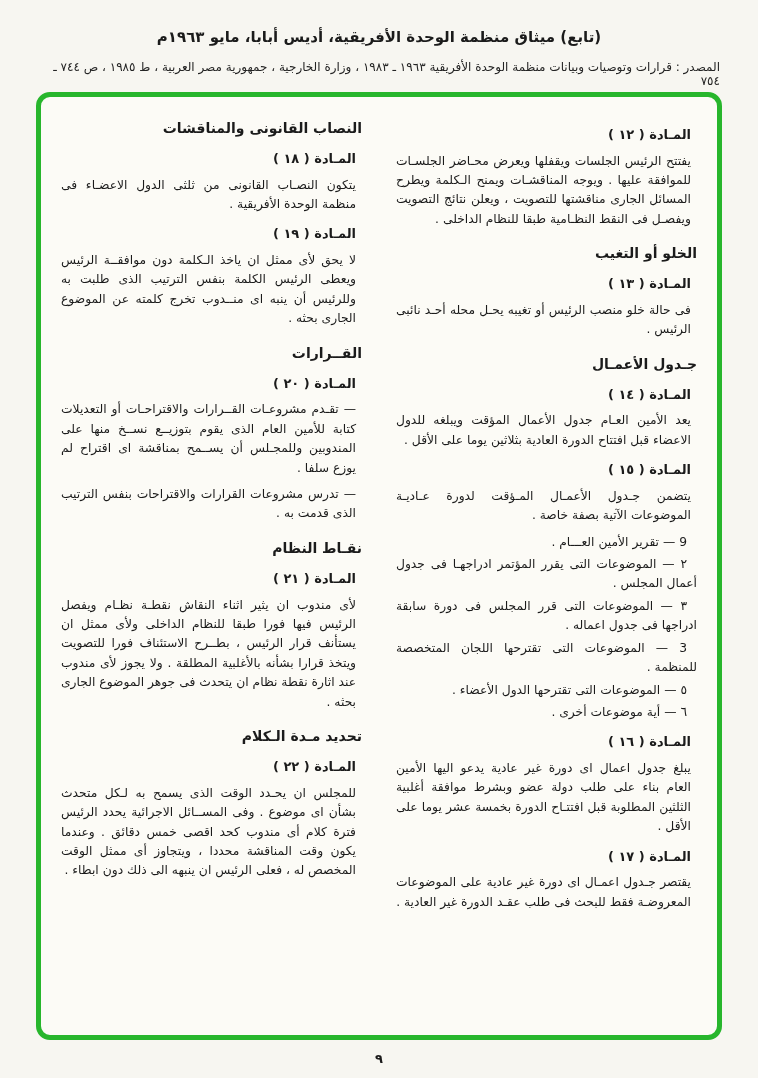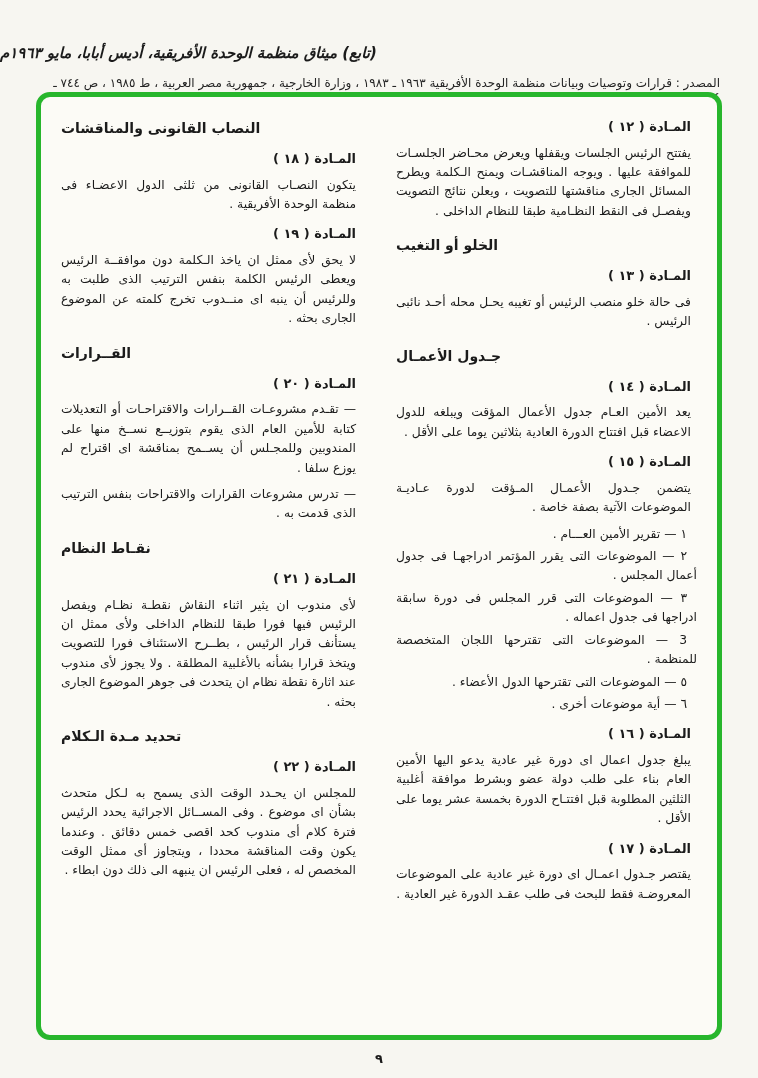--- a/index.html
+++ b/index.html
@@ -13,26 +13,25 @@
   body{
     background:var(--paper);
     color:var(--text-color);
     font-family:"DejaVu Sans",sans-serif;
     direction:rtl;
     position:relative;
     overflow:hidden;
   }
   .page{position:absolute;inset:0;}
   .doc-title{
-    text-align:left;
+    text-align:center;
     font-size:15px;
     font-weight:bold;
-    padding-top:44px;
+    padding-top:28px;
     line-height:1.3;
-    font-style:italic;
   }
   .source-line{
     font-size:12px;
     margin:12px 38px 0 38px;
     text-align:right;
     color:#242424;
     letter-spacing:0;
   }
   .content-frame{
     position:absolute;
@@ -57,25 +56,25 @@
     text-align:justify;
     text-justify:inter-word;
   }
   .article-head{
     font-weight:bold;
     font-size:13px;
     text-align:right;
     text-indent:6px;
     margin:10px 0 6px 0;
   }
-  .article-head.first{margin-top:0;}
+  .article-head.first{margin-top:8px;}
   .section-head{
     font-weight:bold;
     font-size:14px;
-    text-align:left;
+    text-align:right;
     margin:13px 0 4px 0;
   }
   .para{margin:0 6px 7px 0;}
   .item{margin:0 0 3px 0;text-indent:10px;}
   .page-number{
     position:absolute;
     left:0;right:0;bottom:12px;
     text-align:center;
     font-size:13px;
     font-weight:bold;
@@ -96,21 +95,21 @@
         <h3 class="article-head first">المـادة ( ١٢ )</h3>
         <p class="para">يفتتح الرئيس الجلسات ويقفلها ويعرض محـاضر الجلسـات للموافقة عليها . ويوجه المناقشـات ويمنح الـكلمة ويطرح المسائل الجارى مناقشتها للتصويت ، ويعلن نتائج التصويت ويفصـل فى النقط النظـامية طبقا للنظام الداخلى .</p>
         <h2 class="section-head">الخلو أو التغيب</h2>
         <h3 class="article-head">المـادة ( ١٣ )</h3>
         <p class="para">فى حالة خلو منصب الرئيس أو تغيبه يحـل محله أحـد نائبى الرئيس .</p>
         <h2 class="section-head">جـدول الأعمـال</h2>
         <h3 class="article-head">المـادة ( ١٤ )</h3>
         <p class="para">يعد الأمين العـام جدول الأعمال المؤقت ويبلغه للدول الاعضاء قبل افتتاح الدورة العادية بثلاثين يوما على الأقل .</p>
         <h3 class="article-head">المـادة ( ١٥ )</h3>
         <p class="para">يتضمن جـدول الأعمـال المـؤقت لدورة عـاديـة الموضوعات الآتية بصفة خاصة .</p>
-        <p class="item">١ — تقرير الأمين العـــام .</p>
+        <p class="item">9 — تقرير الأمين العـــام .</p>
         <p class="item">٢ — الموضوعات التى يقرر المؤتمر ادراجهـا فى جدول أعمال المجلس .</p>
         <p class="item">٣ — الموضوعات التى قرر المجلس فى دورة سابقة ادراجها فى جدول اعماله .</p>
         <p class="item">3 — الموضوعات التى تقترحها اللجان المتخصصة للمنظمة .</p>
         <p class="item">٥ — الموضوعات التى تقترحها الدول الأعضاء .</p>
         <p class="item">٦ — أية موضوعات أخرى .</p>
         <h3 class="article-head">المـادة ( ١٦ )</h3>
         <p class="para">يبلغ جدول اعمال اى دورة غير عادية يدعو اليها الأمين العام بناء على طلب دولة عضو وبشرط موافقة أغلبية الثلثين المطلوبة قبل افتتـاح الدورة بخمسة عشر يوما على الأقل .</p>
         <h3 class="article-head">المـادة ( ١٧ )</h3>
         <p class="para">يقتصر جـدول اعمـال اى دورة غير عادية على الموضوعات المعروضـة فقط للبحث فى طلب عقـد الدورة غير العادية .</p>
       </section>

